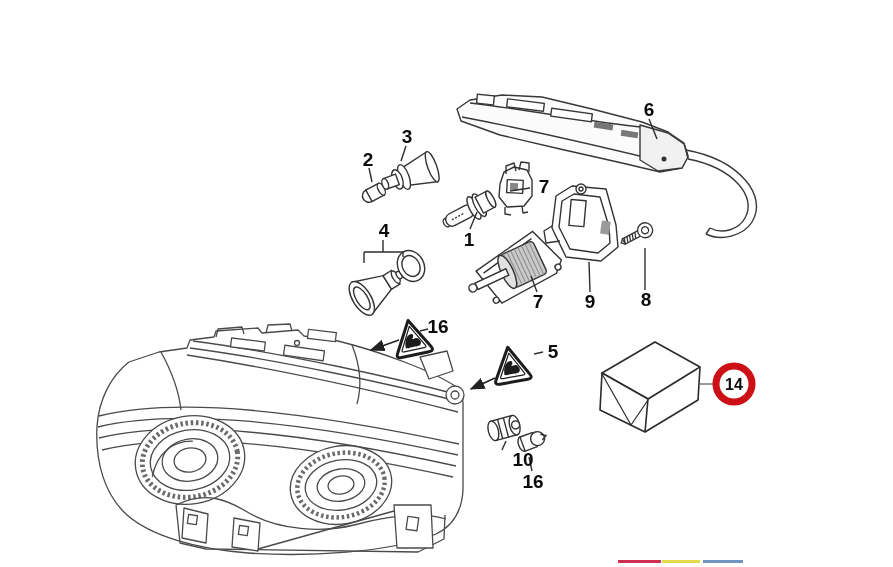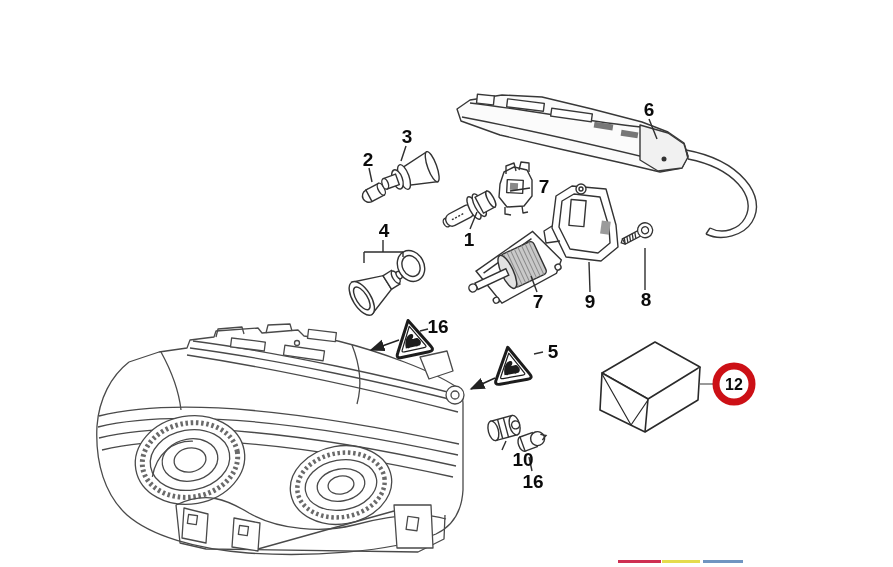--- a/index.html
+++ b/index.html
@@ -239,21 +239,21 @@
   <div class="callout" style="left:469px;top:239px">1</div>
   <div class="callout" style="left:368px;top:159px">2</div>
   <div class="callout" style="left:407px;top:136px">3</div>
   <div class="callout" style="left:384px;top:230px">4</div>
   <div class="callout" style="left:649px;top:109px">6</div>
   <div class="callout" style="left:538px;top:301px">7</div>
   <div class="callout" style="left:646px;top:299px">8</div>
   <div class="callout" style="left:590px;top:301px">9</div>
   <div class="callout" style="left:523px;top:459px">10</div>
   <div class="callout" style="left:533px;top:481px">16</div>
-  <div class="callout callout-circled" style="left:734px;top:385px">12</div>
+  <div class="callout callout-circled" style="left:734px;top:385px">14</div>
   <div class="callout" style="left:553px;top:351px">5</div>
   <div class="callout" style="left:438px;top:326px">16</div>
   <div class="callout" style="left:544px;top:186px">7</div>
 
   <div class="bar" style="left: 618px; top: 560px; width: 43px; background-color: rgb(206, 47, 82);"></div>
   <div class="bar" style="left: 662px; top: 560px; width: 38px; background-color: rgb(229, 220, 77);"></div>
   <div class="bar" style="left: 703px; top: 560px; width: 40px; background-color: rgb(112, 149, 193);"></div>
 
 </div>
 

